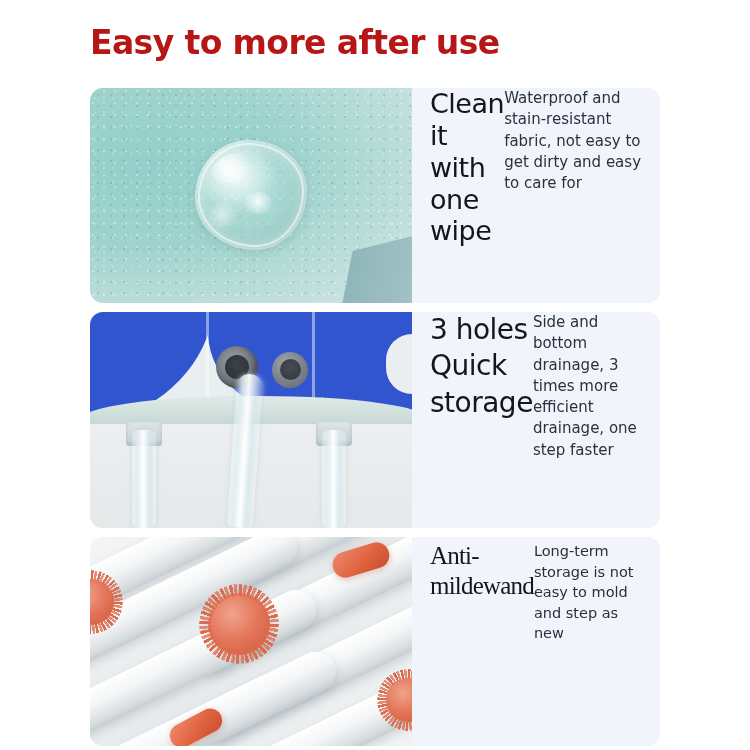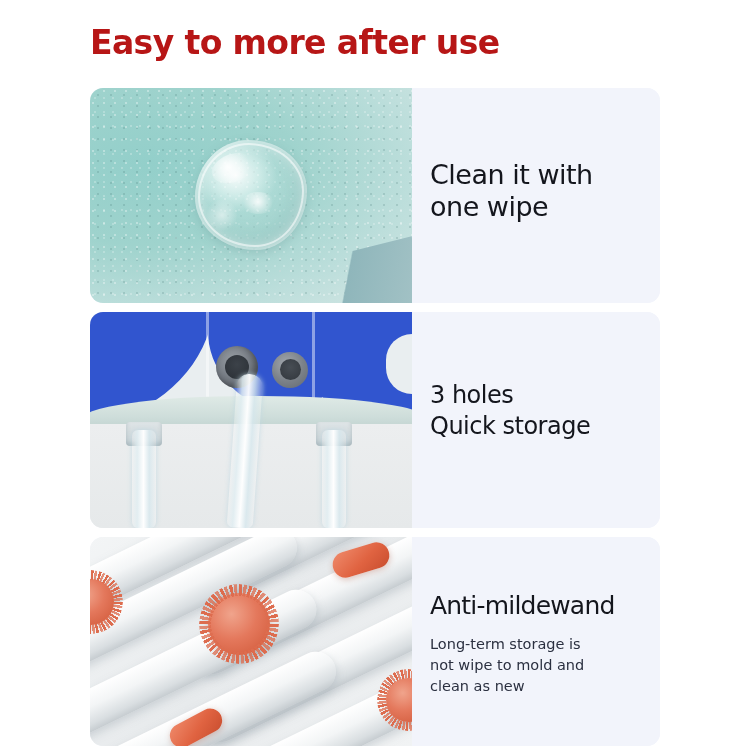--- a/index.html
+++ b/index.html
@@ -60,36 +60,36 @@
     width: 322px;
     flex: 0 0 322px;
     overflow: hidden;
   }
 
   .card-body {
     flex: 1 1 auto;
     background: #f2f4fb;
     padding: 0 14px 0 18px;
     display: flex;
-    flex-direction: column;
+    flex-direction: row;
     justify-content: center;
   }
   .card-3 .card-body { padding-top: 4px; }
 
   .card-heading {
     font-family: "DejaVu Sans", sans-serif;
     font-size: 27px;
     line-height: 1.18;
     font-weight: 400;
     color: #14161d;
     letter-spacing: -0.5px;
     margin: 0 0 10px 0;
   }
-  .card-2 .card-heading { font-size: 24px; line-height: 1.3; margin-bottom: 18px;}
-  .card-3 .card-heading { font-size: 25px; letter-spacing: -0.8px; margin-bottom: 14px;}
+  .card-2 .card-heading { font-size: 28px; line-height: 1.3; margin-bottom: 18px;}
+  .card-3 .card-heading { font-size: 25px; letter-spacing: -0.8px; margin-bottom: 14px; font-family: Liberation Serif, serif;}
 
   .card-desc {
     font-family: "DejaVu Sans", sans-serif;
     font-size: 15px;
     line-height: 1.42;
     color: #2b3040;
     margin: 0;
     max-width: 218px;
   }
   .card-3 .card-desc { max-width: 165px; font-size: 14.5px; }
@@ -383,20 +383,21 @@
         <div class="fabric-corner"></div>
         <div class="water-bead">
           <div class="bead-rim"></div>
           <div class="bead-hl-a"></div>
           <div class="bead-hl-b"></div>
           <div class="bead-hl-c"></div>
         </div>
       </div>
       <div class="card-body">
         <h2 class="card-heading">Clean it with one wipe</h2>
+        <p class="card-desc">Waterproof and stain-resistant fabric, not easy to get dirty and easy to care for</p>
       </div>
     </div>
 
     <div class="card card-2">
       <div class="card-media">
         <div class="media-drain">
           <div class="drain-blue-wall">
             <div class="blue-a"></div>
             <div class="blue-b"></div>
             <div class="blue-c"></div>
@@ -413,20 +414,21 @@
           <div class="spout-main"></div>
           <div class="spout-side"></div>
           <div class="stream stream-center"></div>
         </div>
       </div>
       <div class="card-body">
         <h2 class="card-heading">
           <span>3 holes</span><br>
           <span>Quick storage</span>
         </h2>
+        <p class="card-desc">Side and bottom drainage, 3 times more efficient drainage, one step faster</p>
       </div>
     </div>
 
     <div class="card card-3">
       <div class="card-media">
         <div class="media-fiber">
           <div class="fiber fiber-1"></div>
           <div class="fiber fiber-2"></div>
           <div class="fiber fiber-3"></div>
           <div class="fiber fiber-4"></div>
@@ -438,18 +440,18 @@
           <div class="microbe-rod rod-bottom"></div>
           <div class="microbe-round m-small"></div>
           <div class="microbe-round m-big"></div>
           <div class="microbe-round m-edge"></div>
         </div>
       </div>
       <div class="card-body">
         <h2 class="card-heading">
           <span>Anti-mildewand</span><br>
         </h2>
-        <p class="card-desc">Long-term storage is not wipe to mold and clean as new</p>
+        <p class="card-desc">Long-term storage is not easy to mold and step as new</p>
       </div>
     </div>
 
   </div>
 </div>
 
 </body></html>

